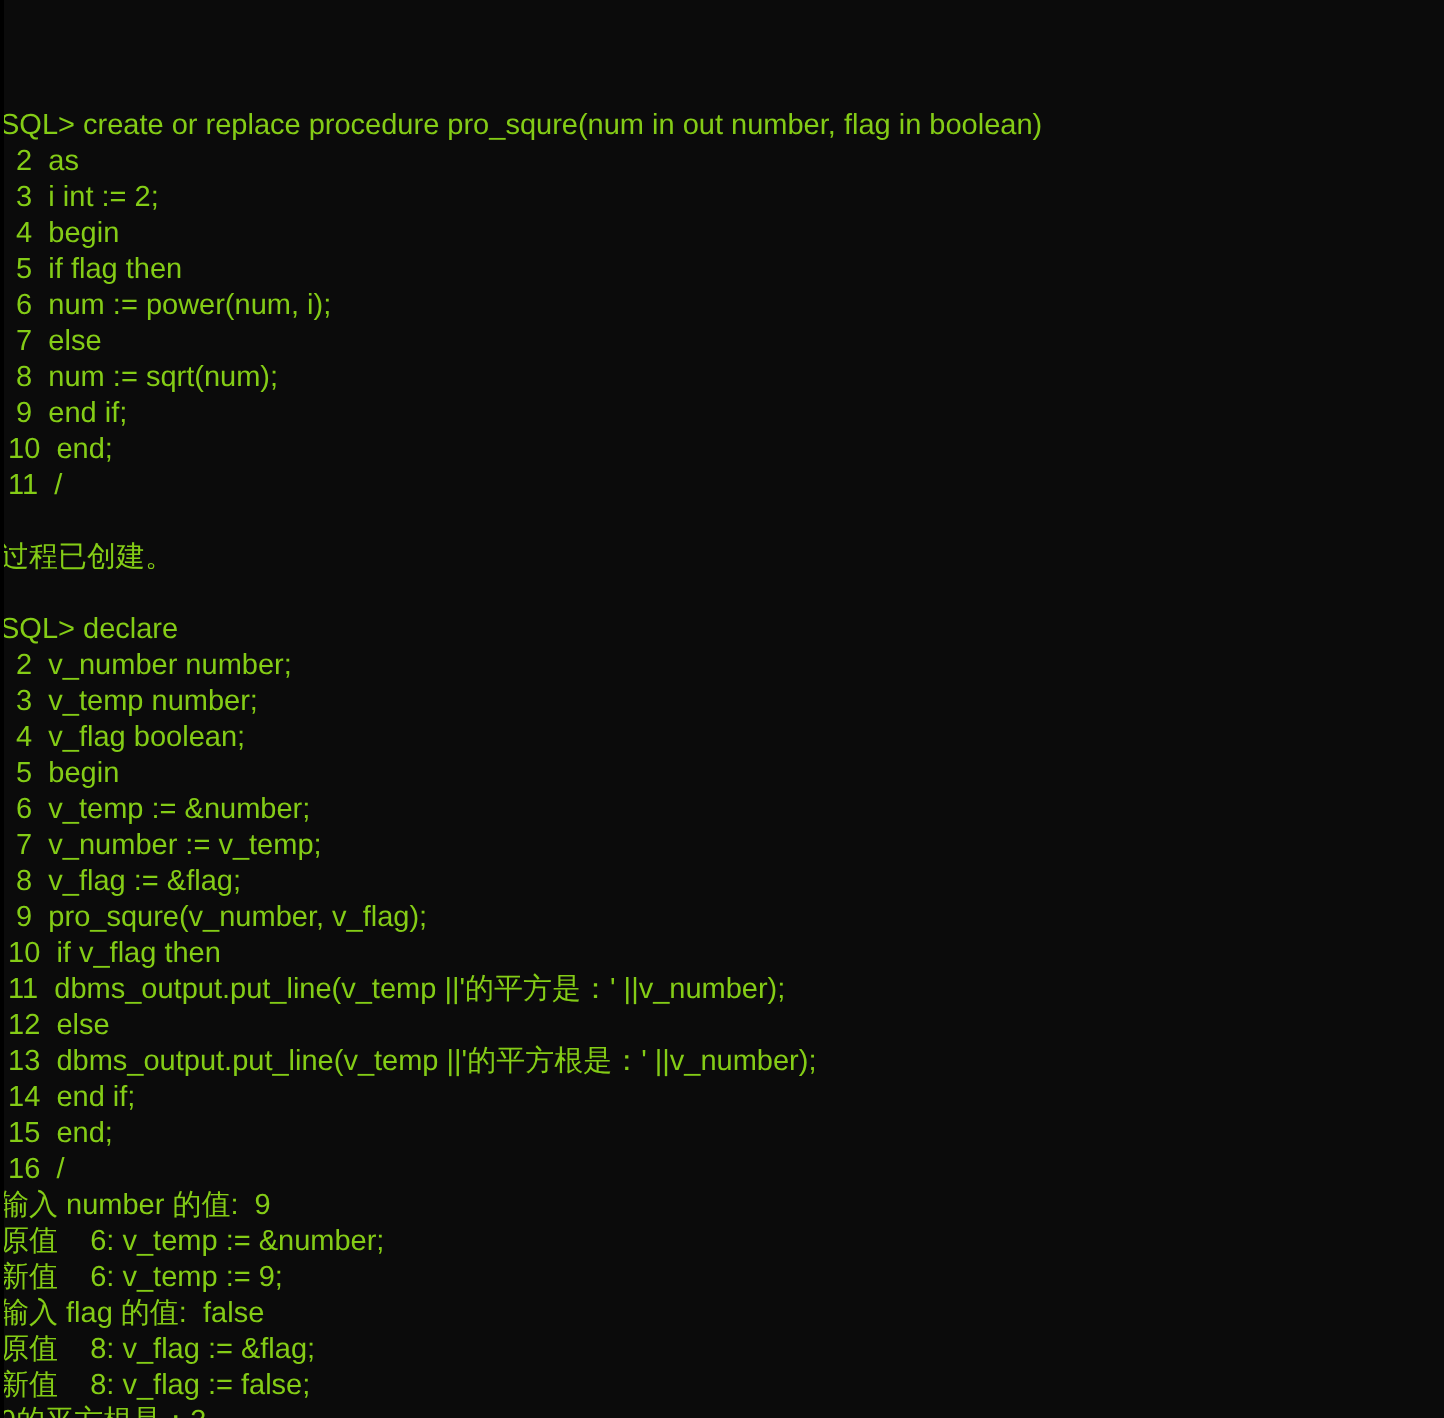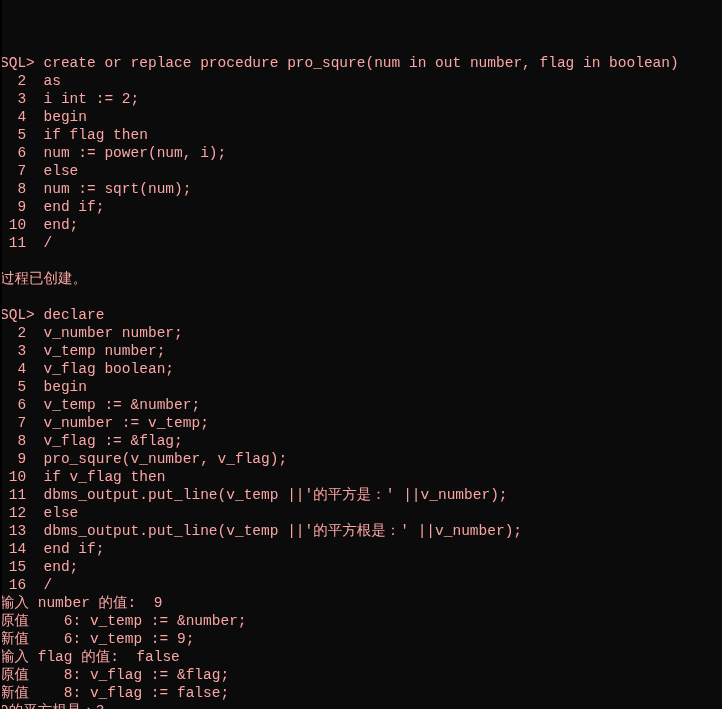--- a/index.html
+++ b/index.html
@@ -26,22 +26,22 @@
     padding: 0;
     box-sizing: border-box;
     letter-spacing: 0px;
     position: relative;
   }
   #terminal .row {
     height: 18px;
     line-height: 18px;
     white-space: pre;
     display: block;
-    font-family: Liberation Mono, monospace;
-    color: #fca5a5;
+    font-family: Liberation Sans, sans-serif;
+    color: #84cc16;
   }
   #terminal .row.blank {
     height: 18px;
   }
   .edge {
     position: absolute;
     top: 0;
     left: 0;
     width: 2px;
     height: 709px;

